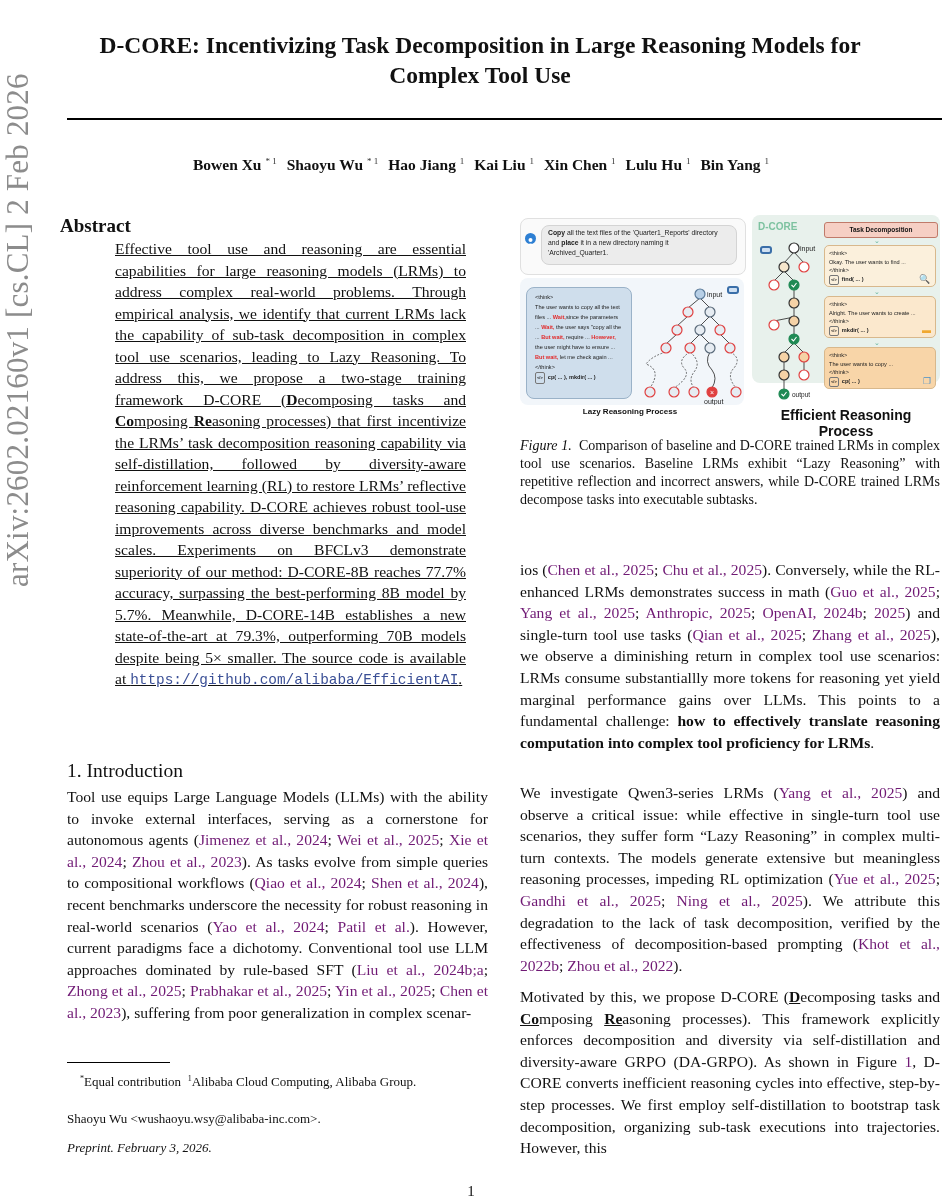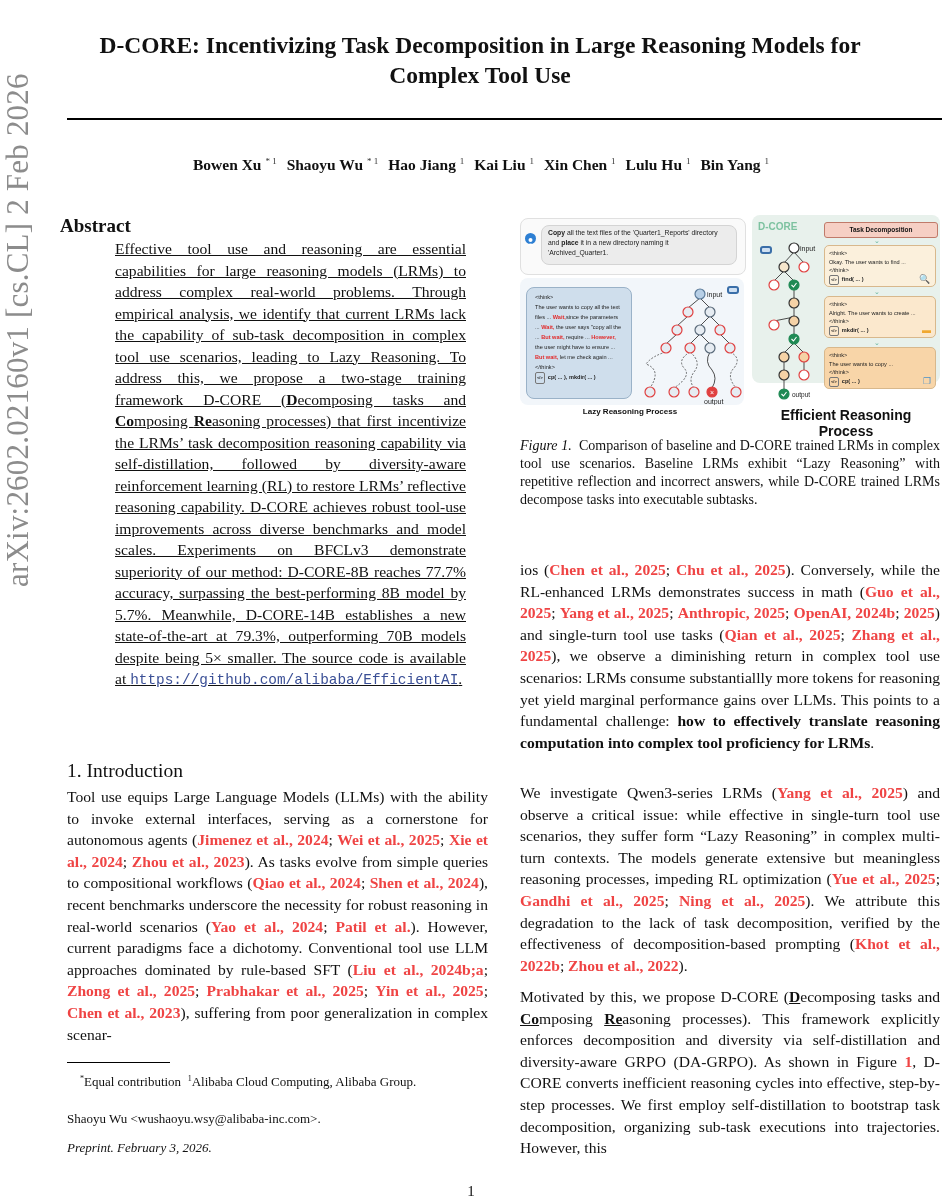--- a/index.html
+++ b/index.html
@@ -15,21 +15,21 @@
   .arxiv { left: -2px; top: 282px; width: 40px; height: 300px; }
   .arxiv span { display: block; transform: rotate(-90deg); transform-origin: left top; position: absolute;
                 left: 2px; top: 305px; white-space: nowrap; font-size: 31px; color: #8c8c8c; letter-spacing: 0.2px; }
   .abs-head { left: 60px; top: 215px; width: 436px; text-align: left; font-weight: bold; font-size: 19px; }
   .abstract { left: 115px; top: 238px; width: 351px; font-size: 15.6px; line-height: 21.5px; text-align: justify; hyphens: auto; text-decoration: underline; }
   .abstract .ul { font-weight: bold; text-decoration: underline; }
   .link { color: #3a4f96; font-family: "Liberation Mono", "DejaVu Sans Mono", monospace; font-size: 14.4px; }
   .sec-head { left: 67px; top: 760px; font-weight: normal; font-size: 19.5px; }
   .col-left { left: 67px; top: 786px; width: 421px; font-size: 15.6px; line-height: 21.6px; text-align: justify; }
   .col-right { left: 520px; width: 420px; font-size: 15.6px; line-height: 21.6px; text-align: justify; }
-  .cite { color: #ef4444; font-weight: bold; }
+  .cite { color: #701a75; }
   .fn-rule { left: 67px; top: 1062px; width: 103px; height: 1px; background: #000; }
   .footnote { left: 67px; top: 1070px; width: 424px; font-size: 13px; line-height: 18.5px; text-align: justify; }
   .footnote sup { font-size: 8px; }
   .preprint { left: 67px; top: 1140px; font-style: italic; font-size: 13px; }
   .pagenum { left: 460px; top: 1183px; width: 22px; text-align: center; font-size: 15px; }
   .caption { left: 520px; top: 437px; width: 420px; font-size: 14px; line-height: 18px; text-align: justify; }
   .caption i { font-style: italic; }
   
   .fig { left: 514px; top: 215px; width: 428px; height: 210px; font-family: "Liberation Sans", "DejaVu Sans", sans-serif; }
   .panel-left { position: absolute; left: 0; top: 0; width: 232px; height: 192px; }

